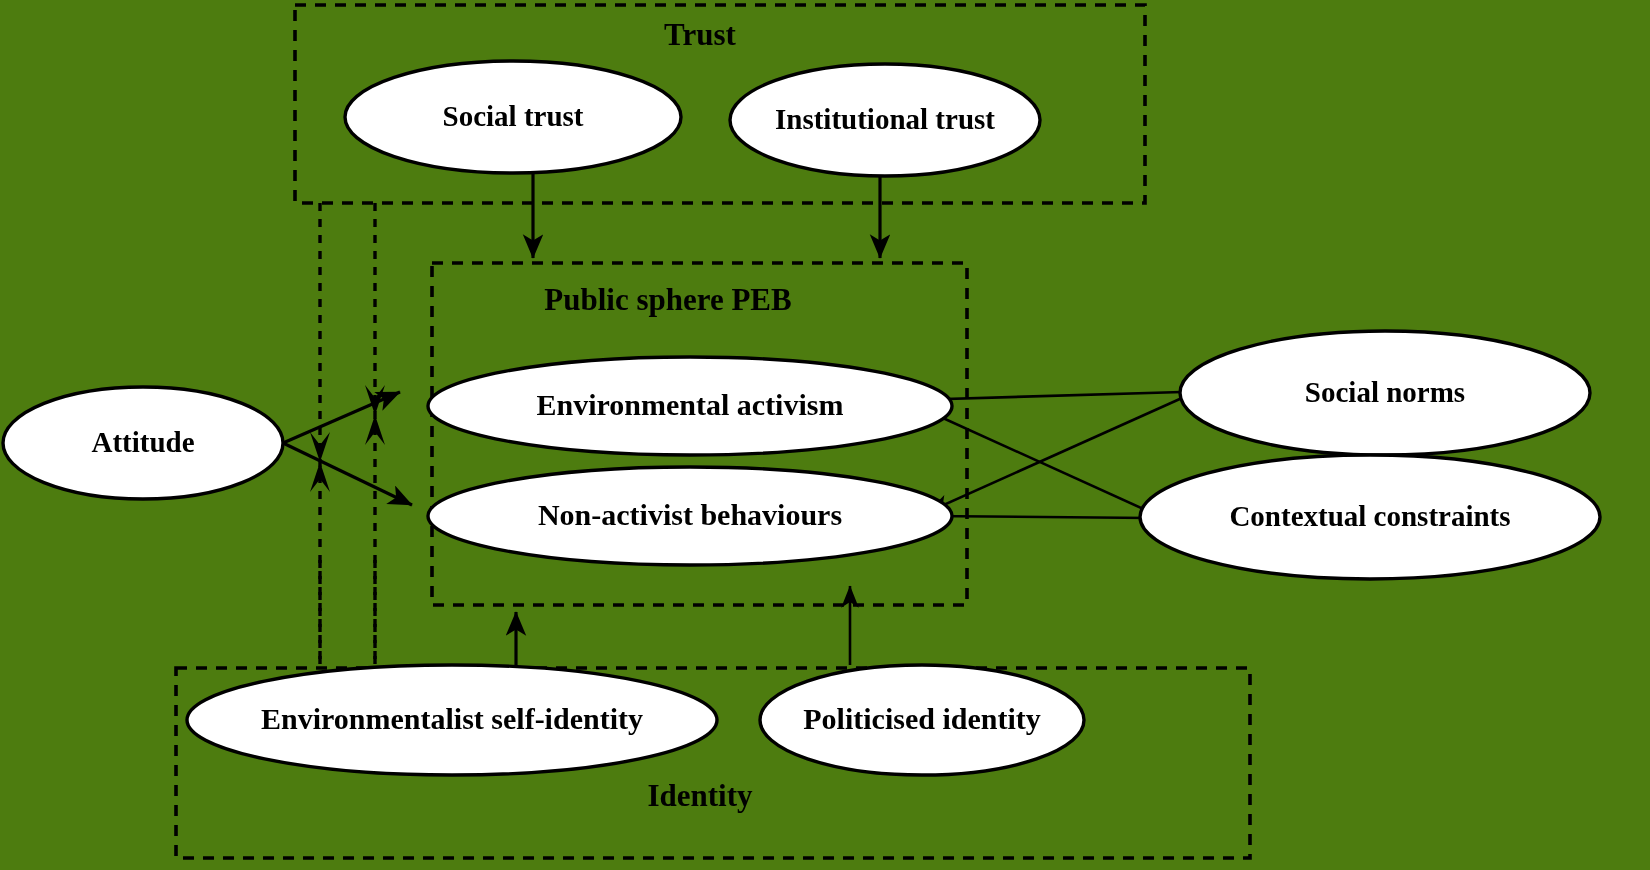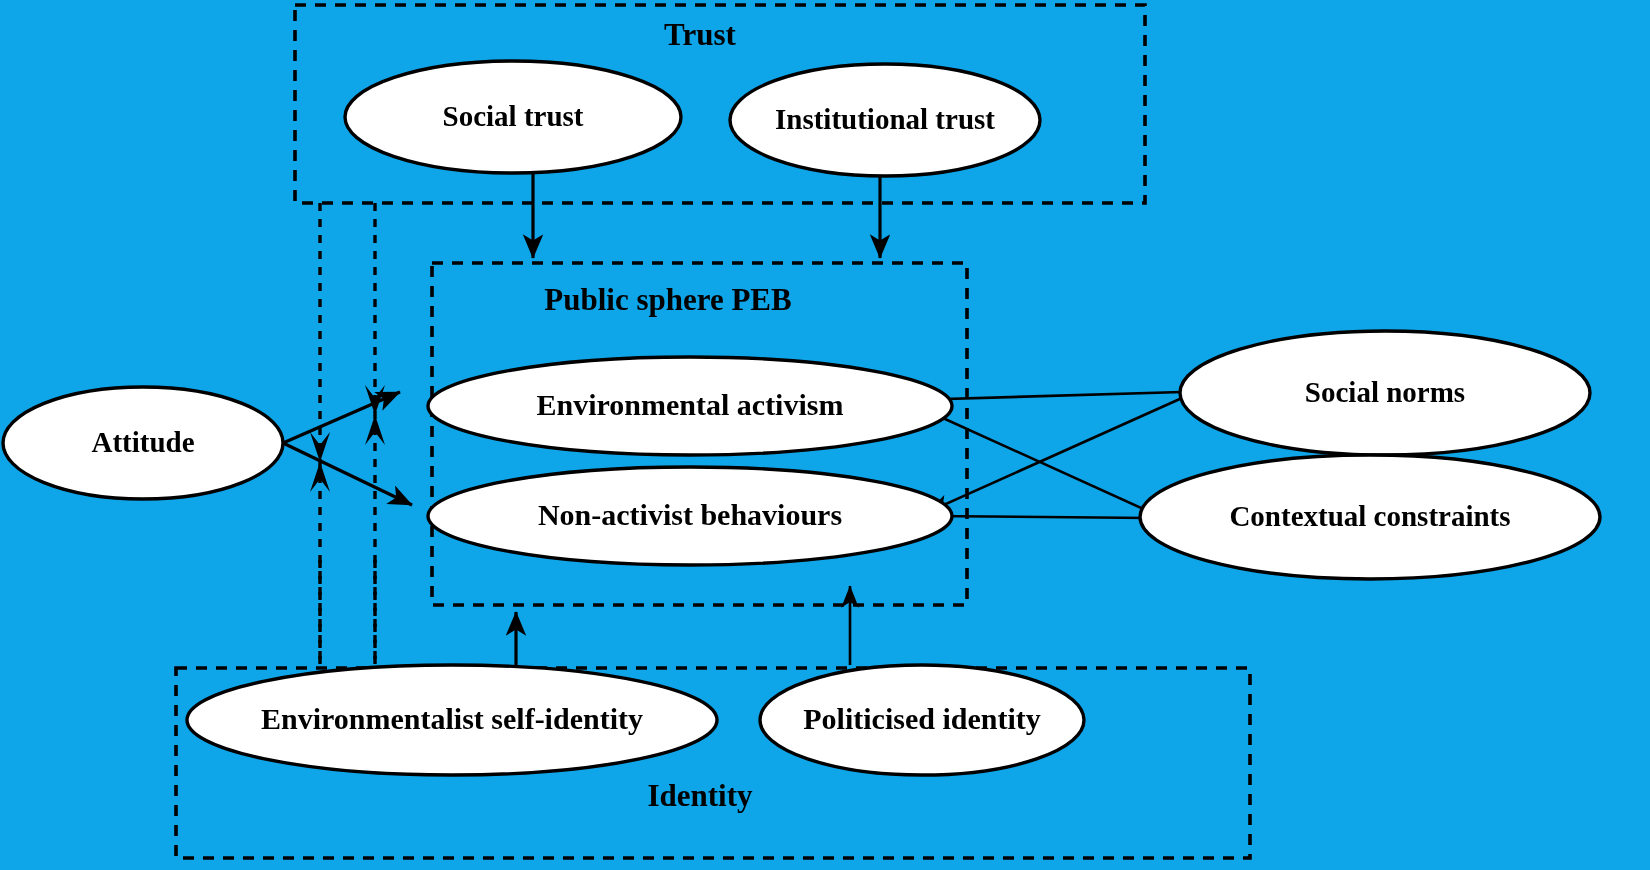--- a/index.html
+++ b/index.html
@@ -7,21 +7,21 @@
     padding: 0;
     background: #ffffff;
   }
   body {
     font-family: "Liberation Serif", "DejaVu Serif", serif;
   }
   #diagram-root {
     position: relative;
     width: 1650px;
     height: 870px;
-    background: #0ea5e9;
+    background: #4d7c0f;
     overflow: hidden;
   }
   svg.canvas {
     display: block;
     width: 1650px;
     height: 870px;
   }
   .node-ellipse {
     fill: #ffffff;
     stroke: #000000;

